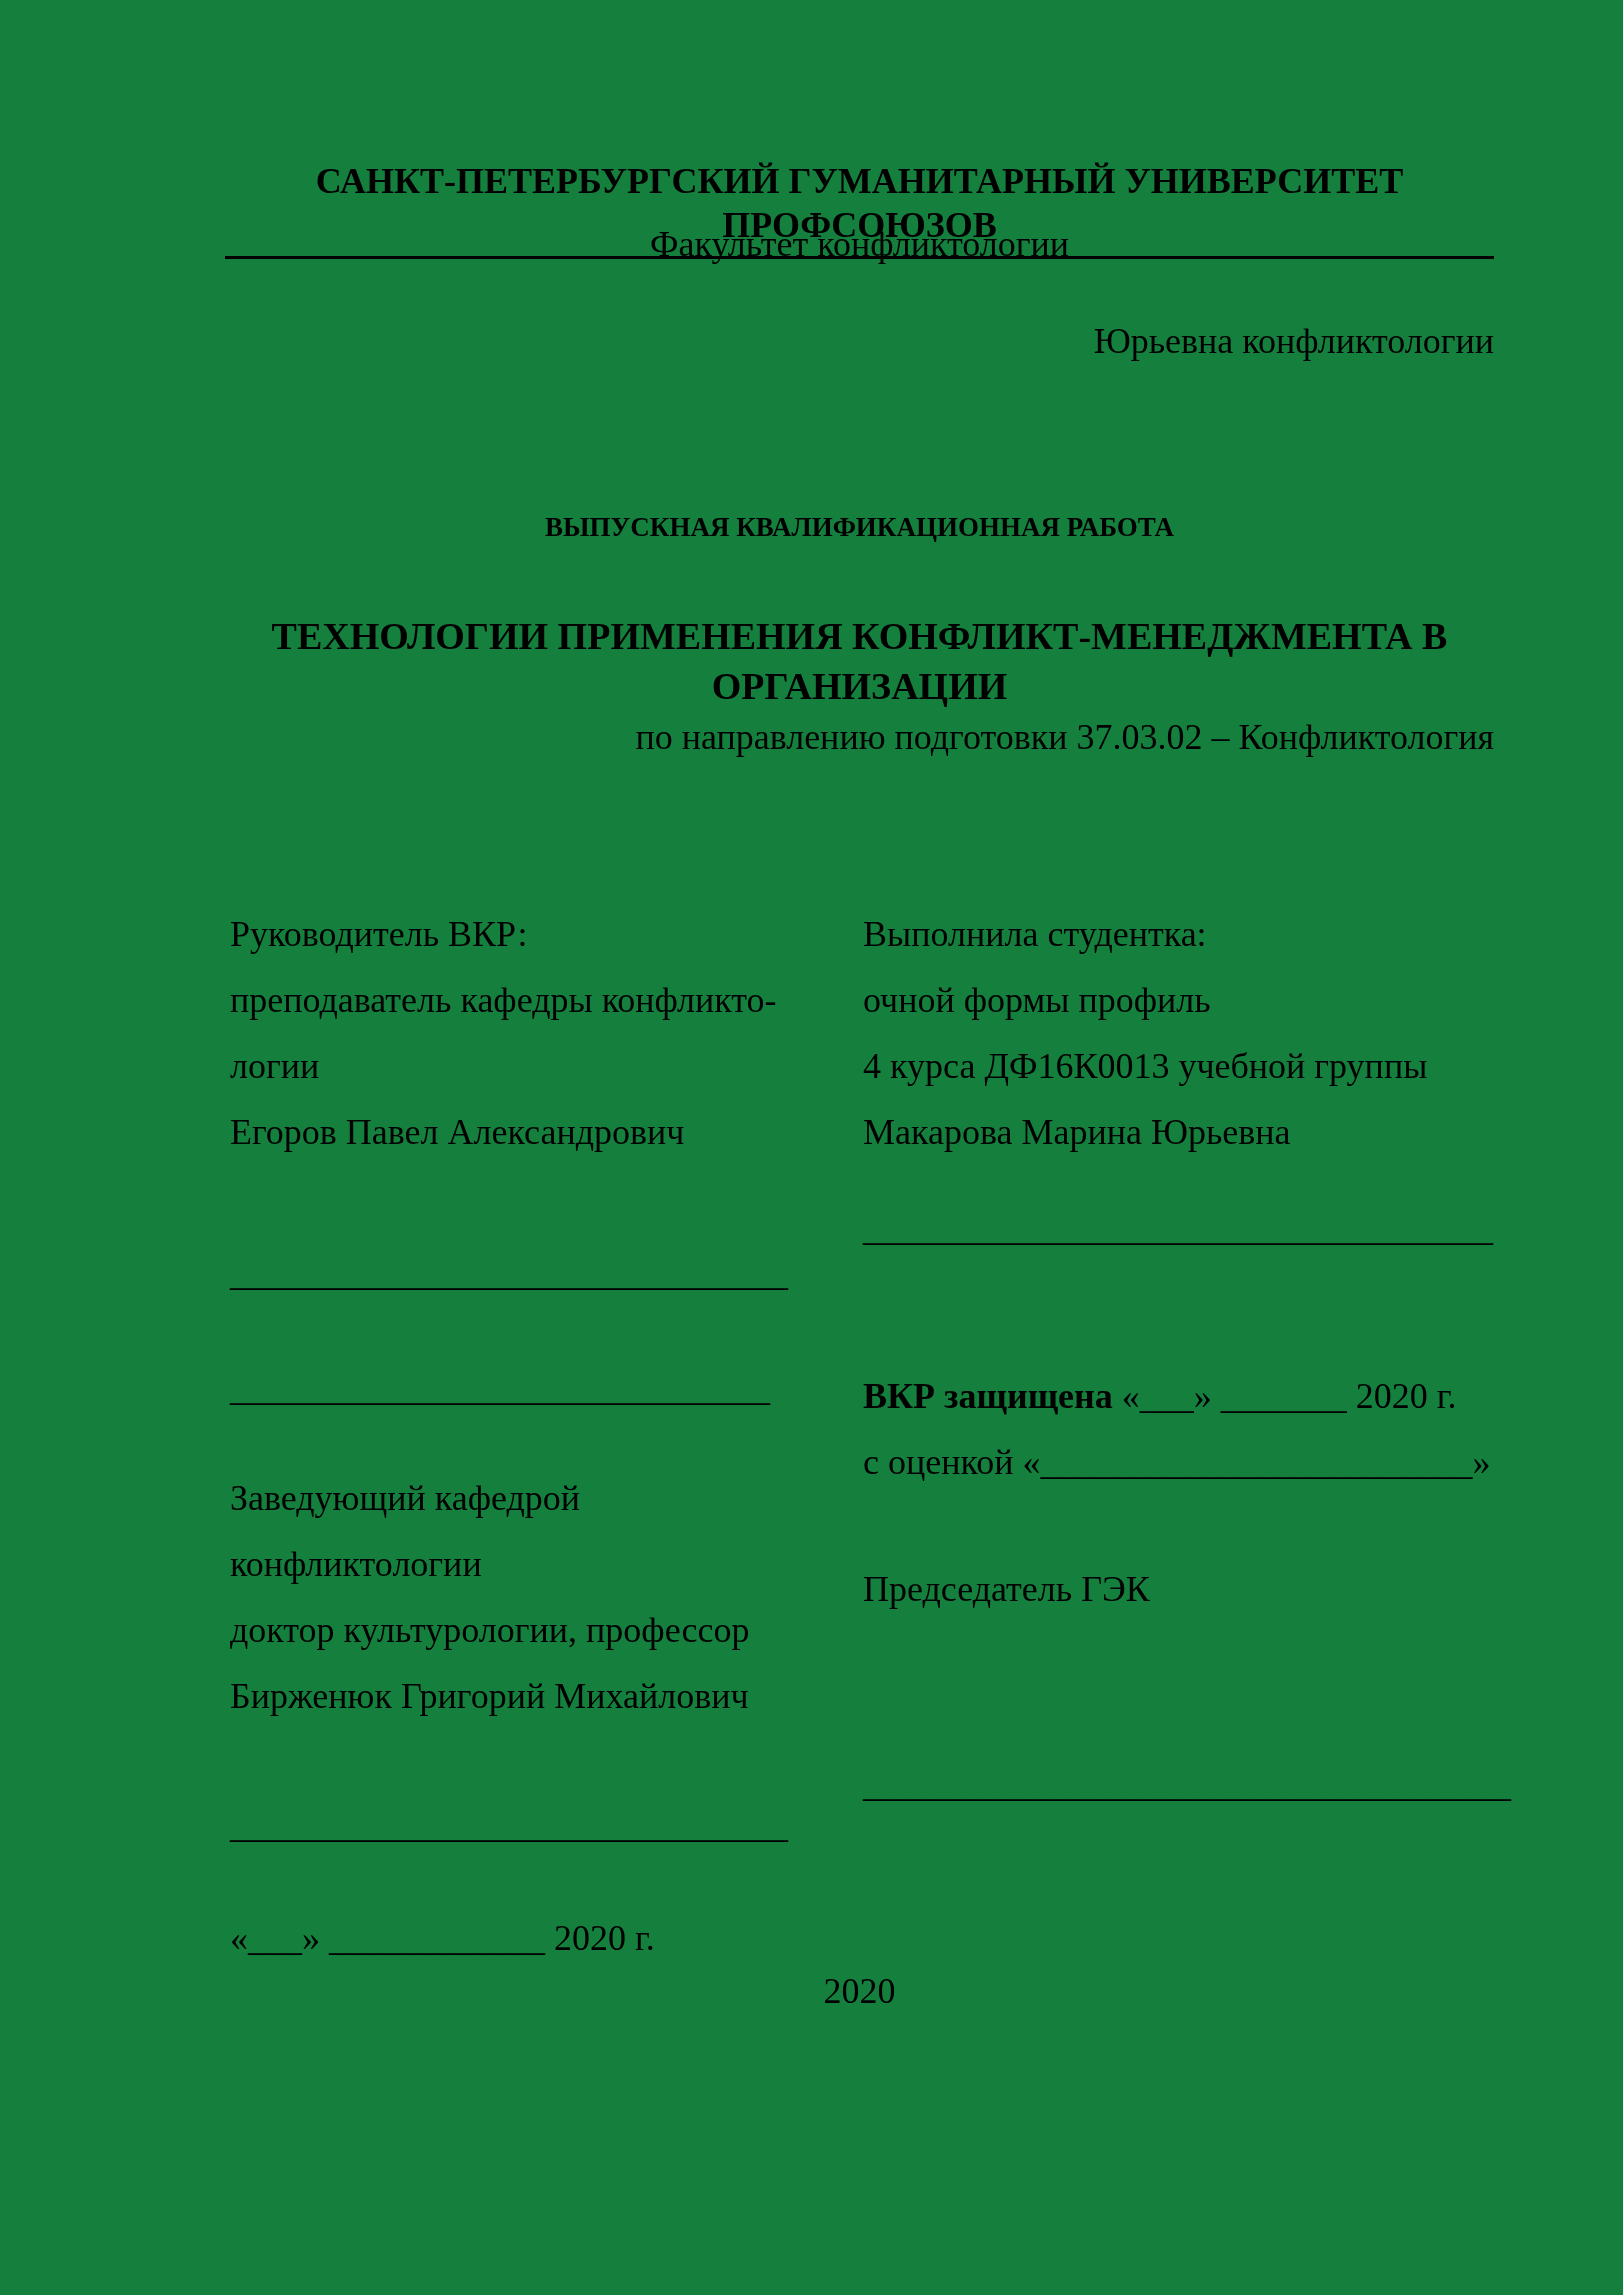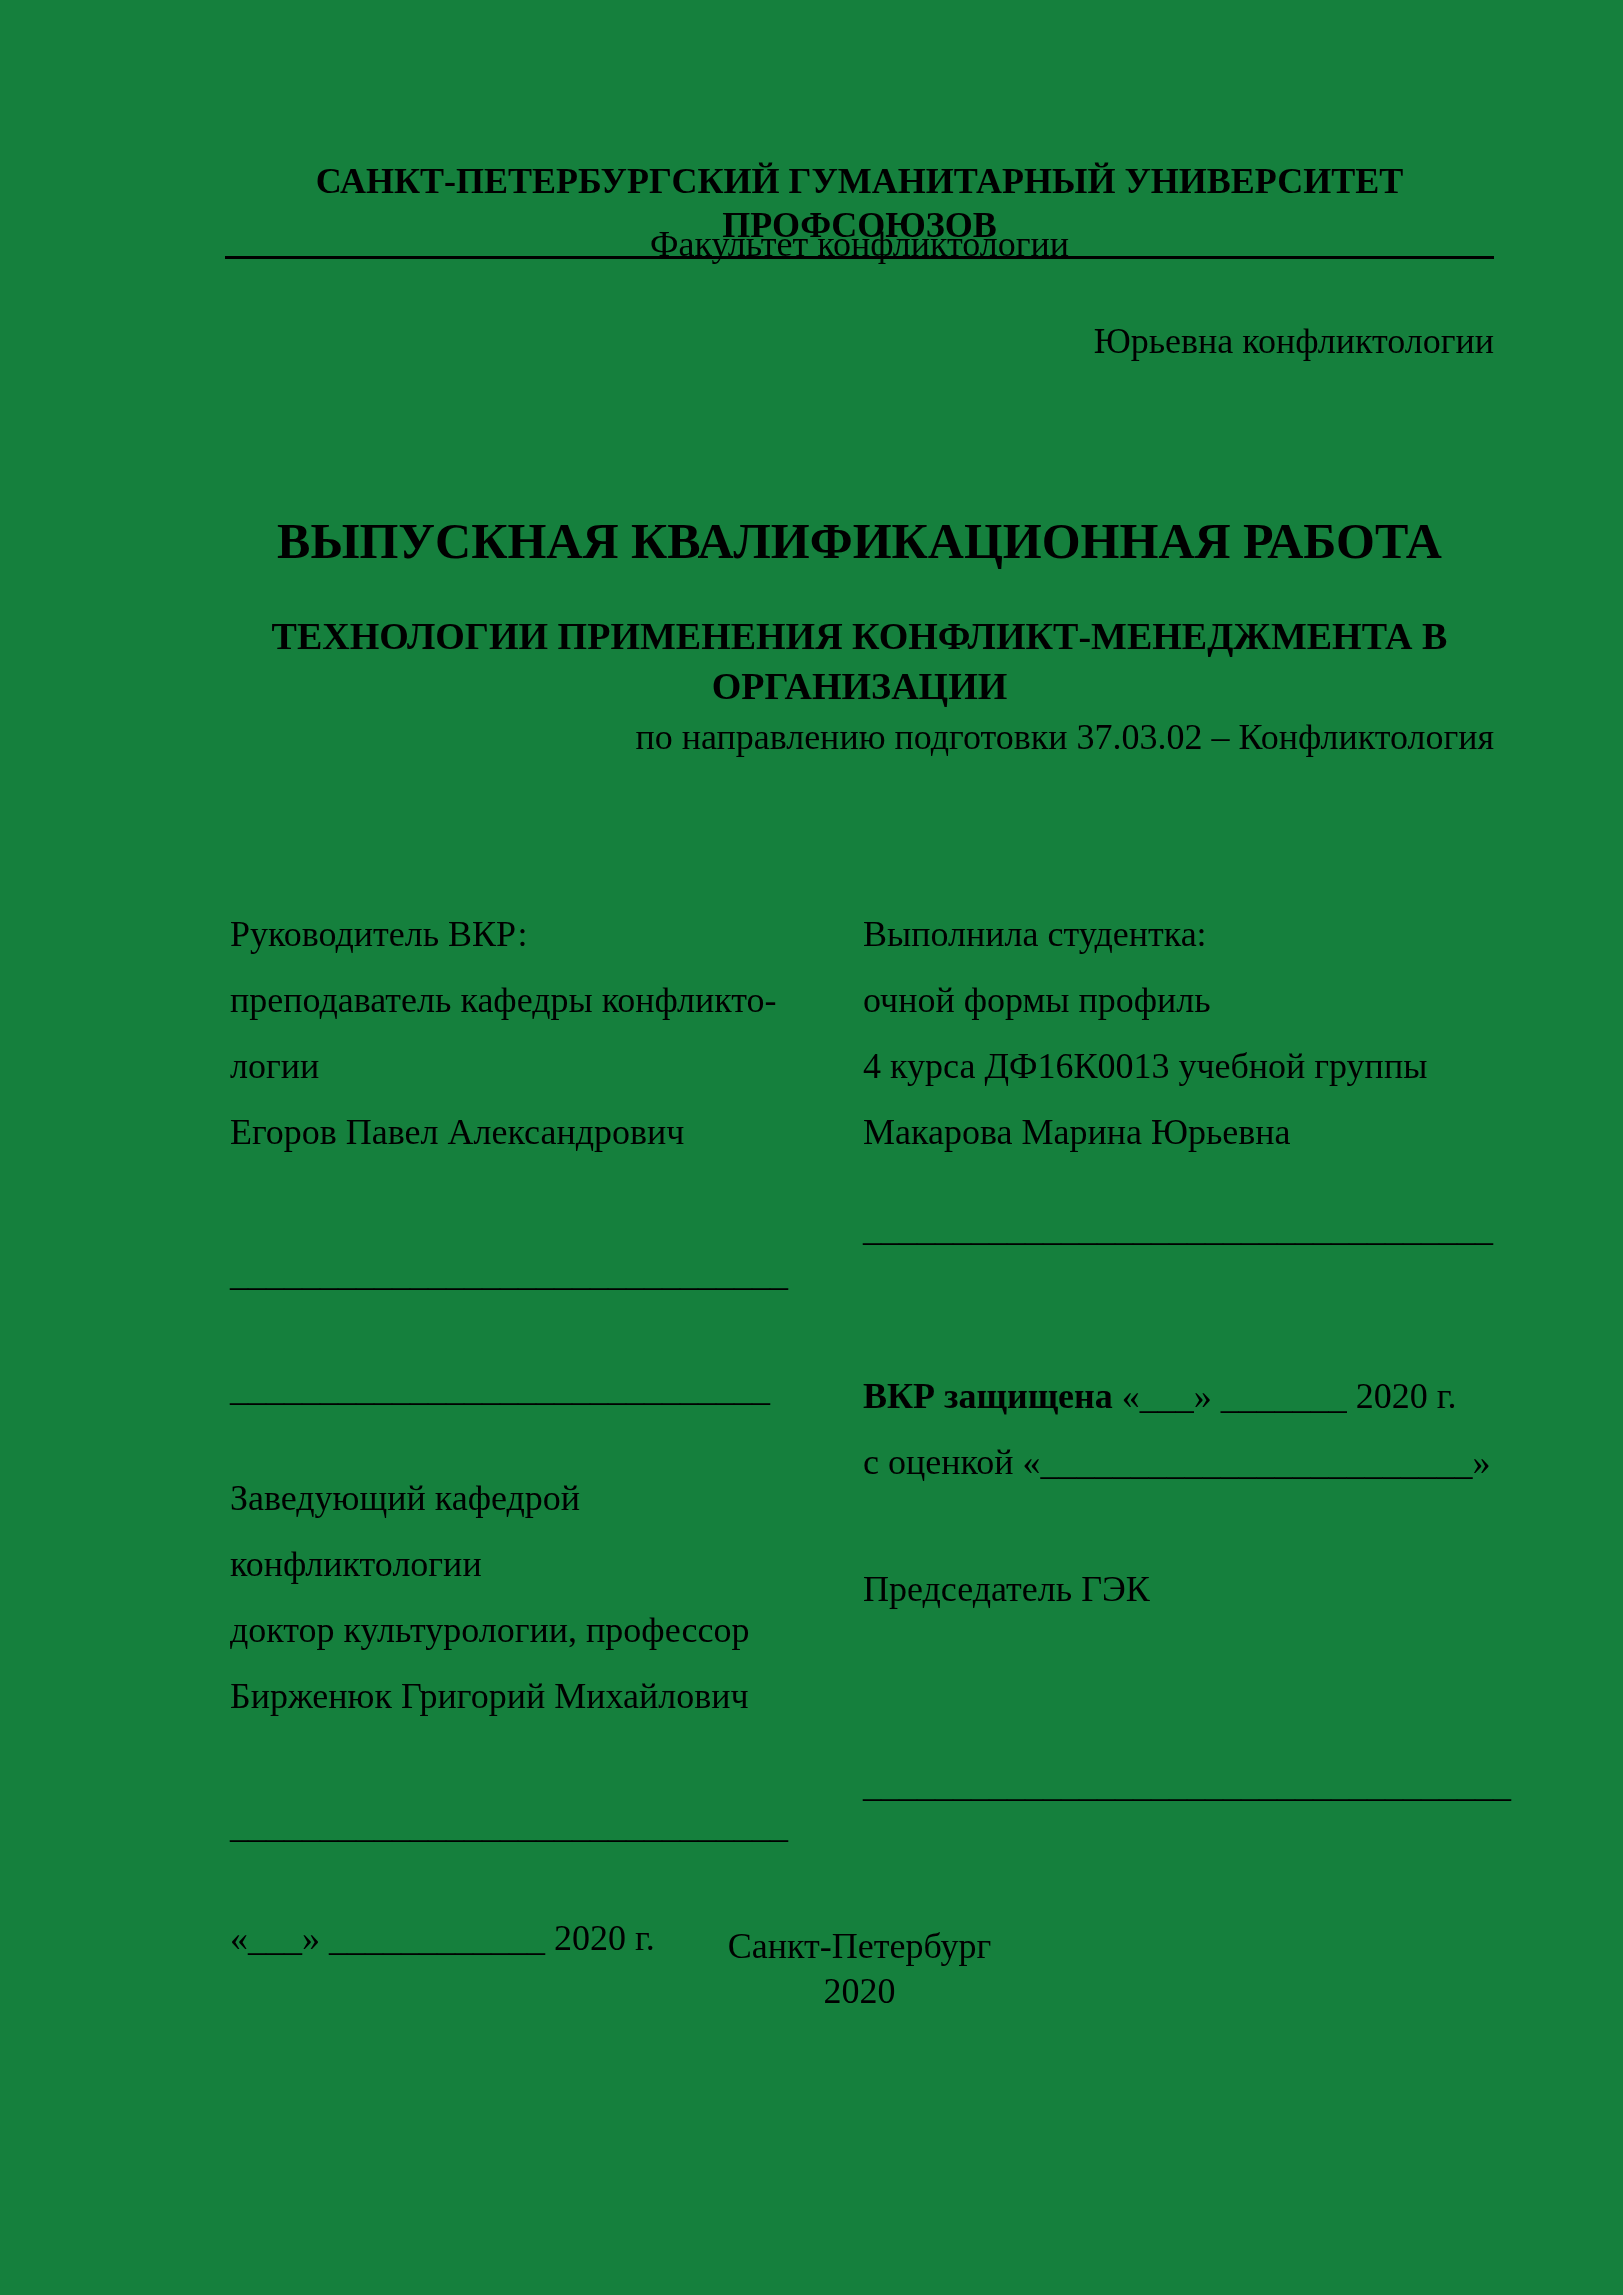--- a/index.html
+++ b/index.html
@@ -20,21 +20,21 @@
 
   .univ-header {
     left:225px; top:159px; width:1269px;
     text-align:center; font-weight:bold;
     border-bottom:3.1px solid #000;
     padding-bottom:9.4px;
     line-height:44px;
   }
   .faculty   { left:225px; top:223px; width:1269px; }
   .dept      { left:225px; top:320px; width:1269px; }
-  .worktype  { left:225px; top:512px; width:1269px; font-size:50px; }
+  .worktype  { left:225px; top:512px; width:1269px; font-size:27px; }
   .thesis-title { left:225px; top:611px; width:1269px; font-size:38px; line-height:50px; }
   .program   { left:225px; top:716px; width:1269px;text-align:right; }
   .level     { left:225px; top:768px; width:1269px; }
 
   .col { line-height:46px; }
   .col-left  { left:230px;  top:891px; width:612px; }
   .col-right { left:863px; top:891px; width:652px; }
   .line { white-space:nowrap;margin-top:20px; }
 
   .city { left:225px; top:1925px; width:1269px; }
@@ -94,17 +94,16 @@
     <div class="line">
       <span class="b">ВКР защищена</span><span> «___» _______ 2020 г.</span>
     </div>
     <div class="line">с оценкой «________________________»</div>
     <div style="height:61px"></div>
     <div class="line">Председатель ГЭК</div>
     <div style="height:129px"></div>
     <div class="line">____________________________________</div>
   </div>
 
-  <div class="abs city center">Санкт-Петербург</div>
   <div class="abs year center">2020</div>
 
 </div>
 
 
 </body></html>

